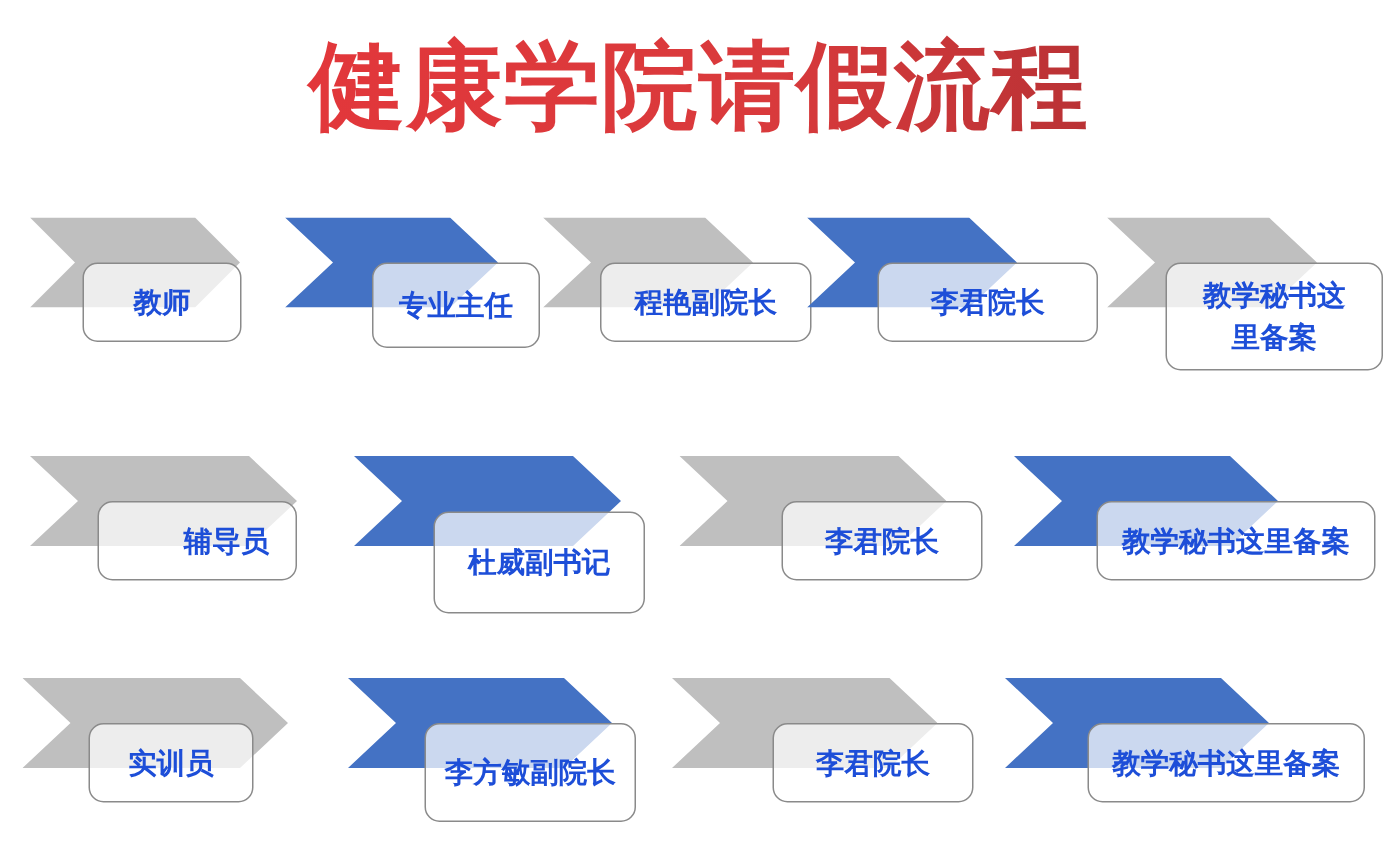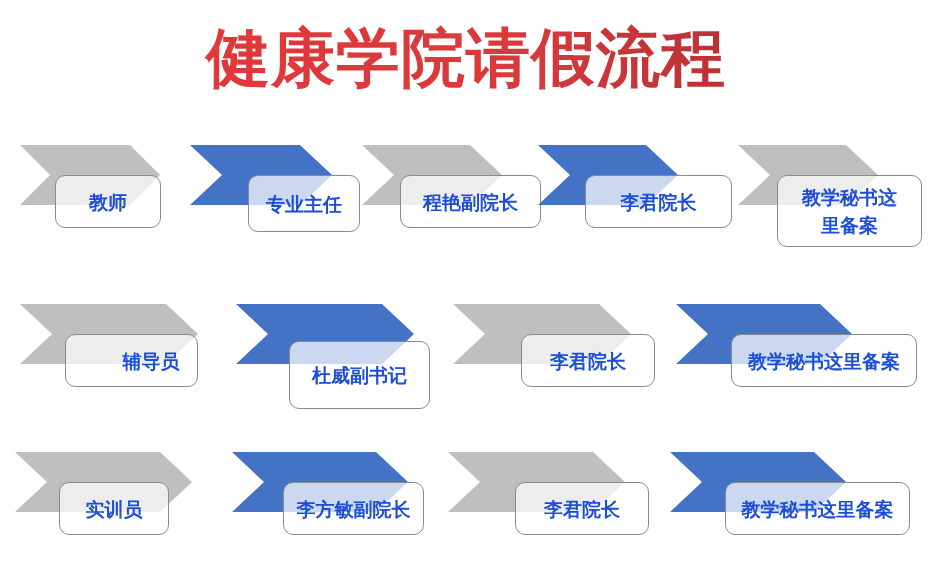--- a/index.html
+++ b/index.html
@@ -140,21 +140,21 @@
     <div class="box" style="left:59px;top:482px;width:110px;height:53px;">
       <span>实训员</span>
     </div>
   </div>
   <div class="step">
     <div class="chev" style="left:232px;top:452px;">
       <svg width="176" height="60">
           <polygon points="0,0 144,0 176,30 144,60 0,60 32,30" fill="#4472c4"></polygon>
         </svg>
     </div>
-    <div class="box" style="left:283px;top:482px;width:141px;height:53px;">
+    <div class="box" style="left:283px;top:482px;width:141px;height:66px;">
       <span>李方敏副院长</span>
     </div>
   </div>
   <div class="step">
     <div class="chev" style="left:448px;top:452px;">
       <svg width="177" height="60">
           <polygon points="0,0 145,0 177,30 145,60 0,60 32,30" fill="#bfbfbf"></polygon>
         </svg>
     </div>
     <div class="box" style="left:515px;top:482px;width:134px;height:53px;">

